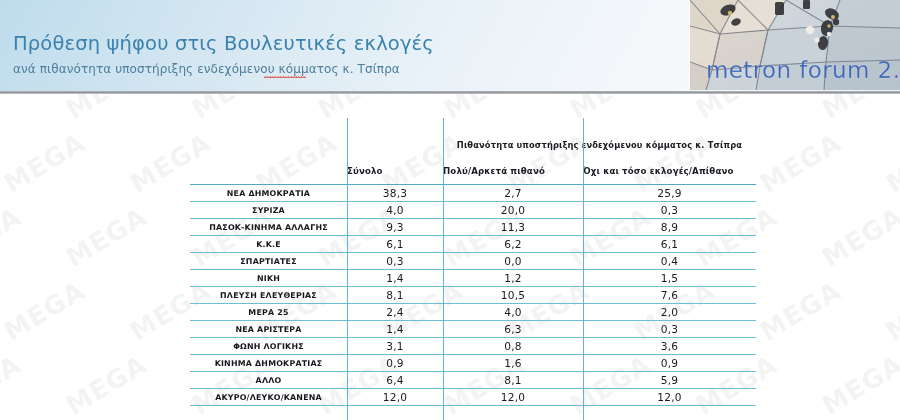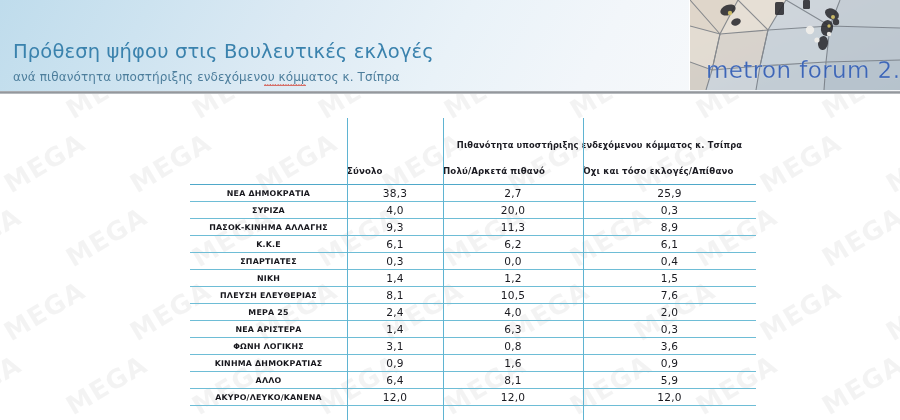--- a/index.html
+++ b/index.html
@@ -48,21 +48,21 @@
   }
   #header-rule {
     position: absolute;
     left: 0; top: 91px;
     width: 900px; height: 3px;
     background: linear-gradient(to bottom, #b9bcc0 0%, #8e9297 45%, #c8cbcf 100%);
     z-index: 3;
   }
   #header-text-block {
     position: absolute;
-    left: 13px; top: 40px;
+    left: 13px; top: 32px;
     z-index: 4;
   }
   #page-title {
     font-family: "DejaVu Sans", "Liberation Sans", sans-serif;
     font-size: 19.5px;
     color: #3a82ad;
     letter-spacing: 0.15px;
     line-height: 24px;
     white-space: nowrap;
   }

